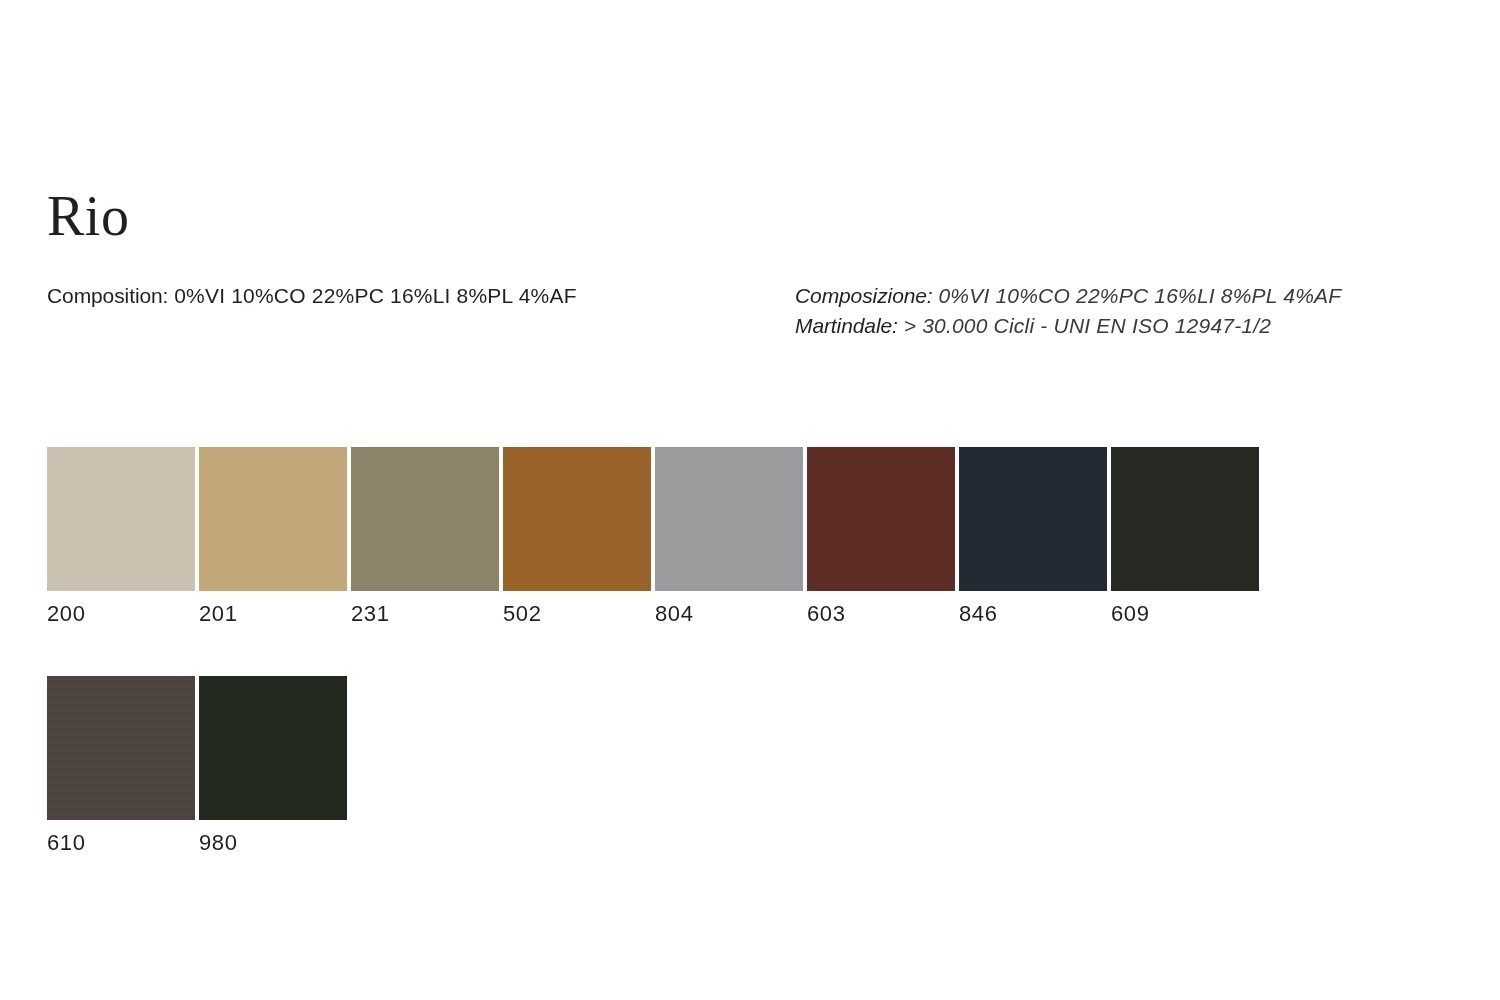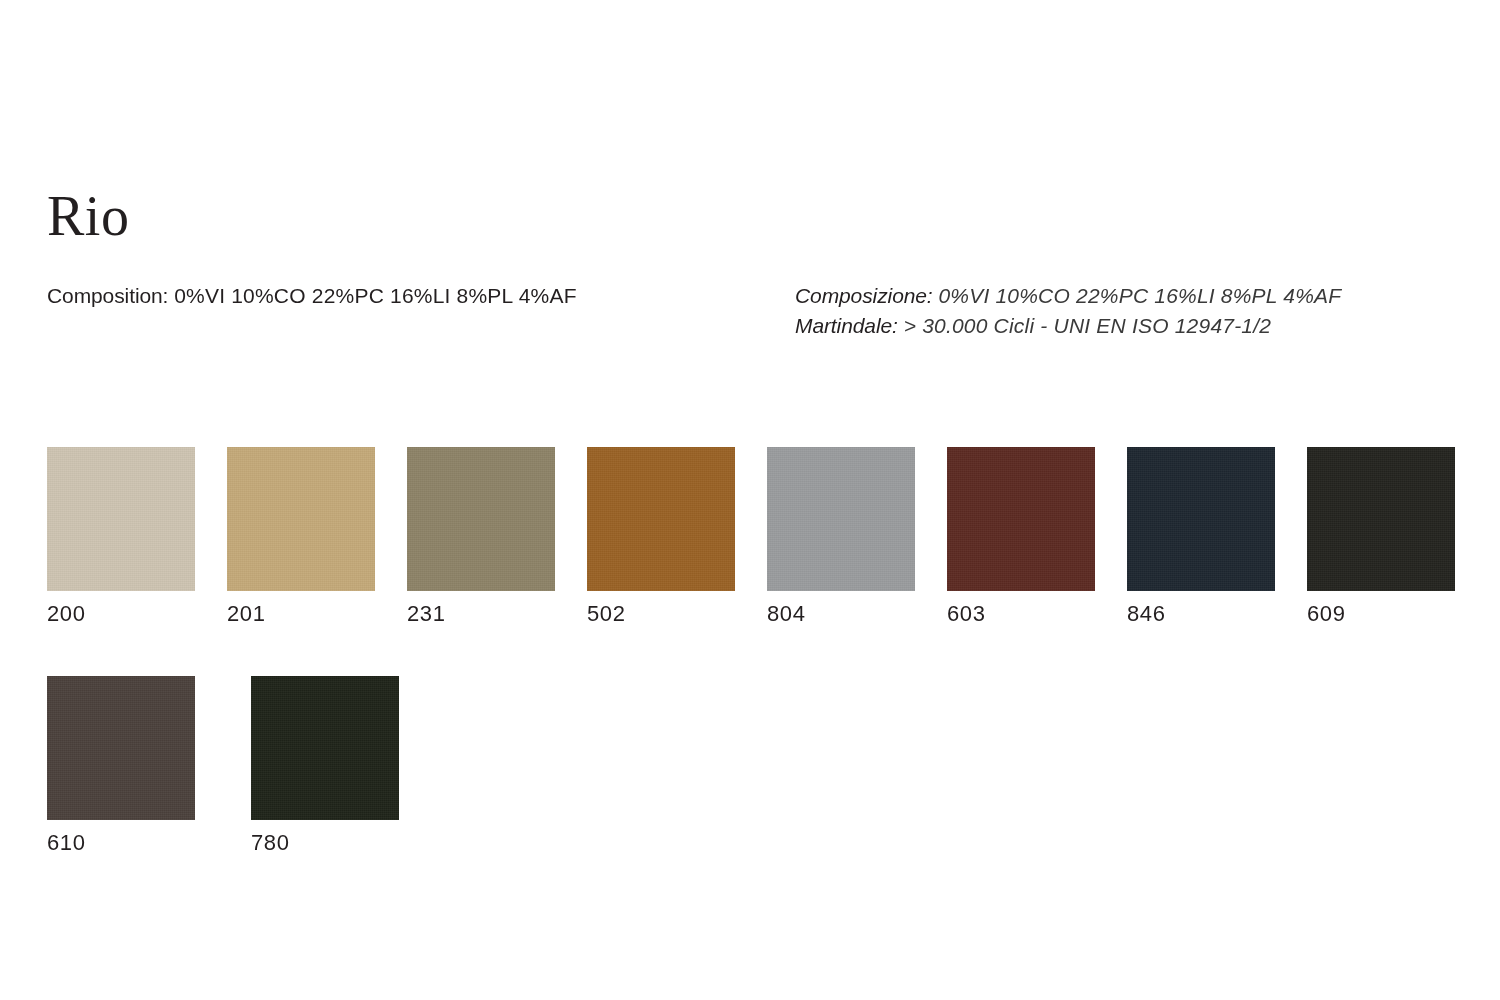--- a/index.html
+++ b/index.html
@@ -57,22 +57,21 @@
     left: 47px;
     top: 447px;
     width: 1420px;
   }
   .swatch-row {
     display: flex;
     flex-direction: row;
     margin-bottom: 49px;
   }
   .swatch-cell {
-    width: 172px;
-    margin-right: 32px;
+    width: 152px;
   }
   .swatch-chip {
     width: 148px;
     height: 144px;
     display: block;
     position: relative;
   }
   
   .swatch-chip::after {
     content: "";
@@ -151,16 +150,16 @@
         <span class="swatch-label">609</span>
       </div>
     </div>
     <div class="swatch-row">
       <div class="swatch-cell">
         <div class="swatch-chip" style="background-color: rgb(75, 65, 60);"></div>
         <span class="swatch-label">610</span>
       </div>
       <div class="swatch-cell">
         <div class="swatch-chip" style="background-color: rgb(31, 36, 25);"></div>
-        <span class="swatch-label">780</span>
+        <span class="swatch-label">980</span>
       </div>
     </div>
   </div>
 
 </body></html>

